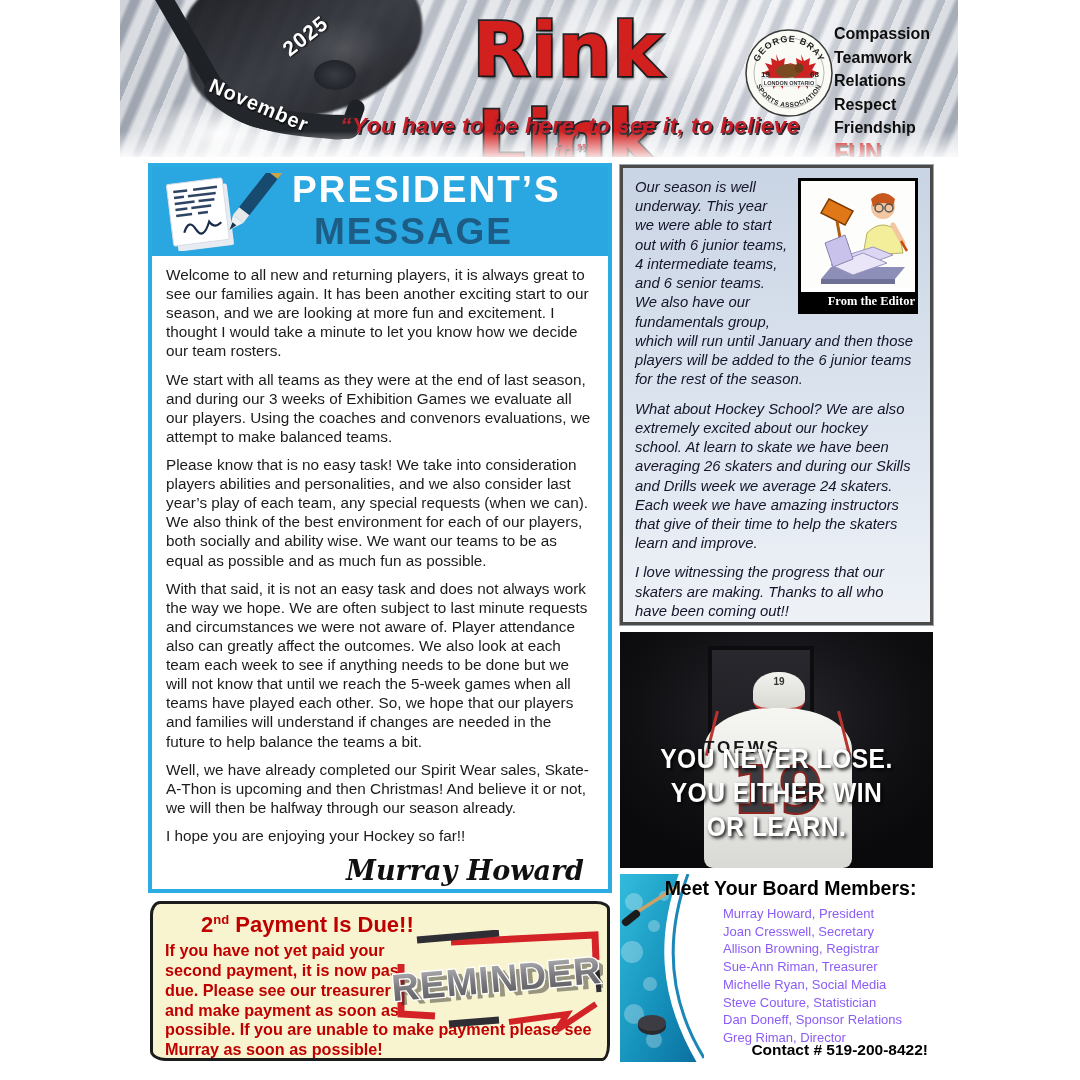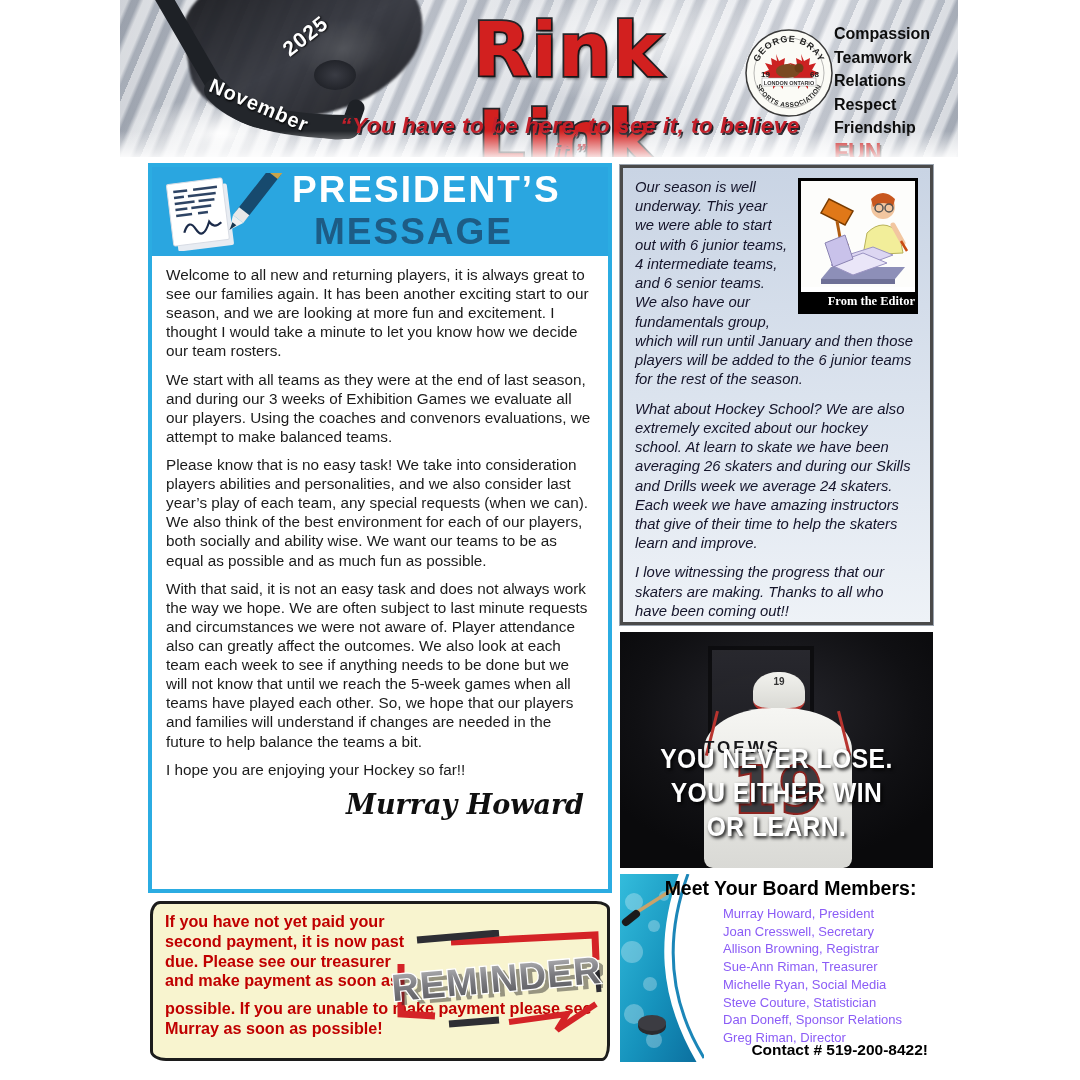--- a/index.html
+++ b/index.html
@@ -52,21 +52,21 @@
   .pm-signature { text-align:right; font-family:"DejaVu Serif", serif; font-style:italic; font-weight:bold;
     font-size:27px; color:#101010; margin:2px 10px 0 0; }
 
   
   .reminder-box { position:absolute; left:150px; top:901px; width:460px; height:160px;
     background:#f8f4cf; border:3px solid #1c1c1c; border-radius:10px 14px 8px 16px / 14px 8px 16px 10px;
     padding:8px 12px; color:#c00000; overflow:hidden; }
   .rem-title { font-size:22px; font-weight:bold; margin-left:36px; margin-bottom:3px; }
   .rem-title sup { font-size:13px; }
   .rem-body1 { width:242px; font-size:16.2px; font-weight:bold; line-height:1.22; }
-  .rem-body2 { width:100%; font-size:16.2px; font-weight:bold; line-height:1.22;margin-top:8px; }
+  .rem-body2 { width:100%; font-size:16.2px; font-weight:bold; line-height:1.22; }
   .rem-stamp { position:absolute; right:4px; top:26px; }
 
   
   .editor-box { position:absolute; left:620px; top:165px; width:313px; height:460px;
     border:3px solid #4a4a4a; outline:1px solid #9aa3ae;
     background:linear-gradient(180deg,#c9d4e4 0%, #dbe3ee 50%, #eef2f7 100%);
     padding:10px 12px 0 12px; font-style:italic; color:#14142a; font-size:14.8px; line-height:1.3; }
   .editor-box p { margin-bottom:10px; }
   .ed-figure { float:right; width:120px; margin:0 0 4px 8px; border:3px solid #000; background:#fff; }
   .ed-caption { background:#000; color:#fff; font-family:"Liberation Serif", serif; font-weight:bold;
@@ -195,26 +195,28 @@
       <div class="pm-titles">
         <div class="pm-title1">PRESIDENT’S</div>
         <div class="pm-title2">MESSAGE</div>
       </div>
     </div>
     <div class="pm-body">
       <p>Welcome to all new and returning players, it is always great to see our families again. It has been another exciting start to our season, and we are looking at more fun and excitement. I thought I would take a minute to let you know how we decide our team rosters.</p>
       <p>We start with all teams as they were at the end of last season, and during our 3 weeks of Exhibition Games we evaluate all our players. Using the coaches and convenors evaluations, we attempt to make balanced teams.</p>
       <p>Please know that is no easy task! We take into consideration players abilities and personalities, and we also consider last year’s play of each team, any special requests (when we can). We also think of the best environment for each of our players, both socially and ability wise. We want our teams to be as equal as possible and as much fun as possible.</p>
       <p>With that said, it is not an easy task and does not always work the way we hope. We are often subject to last minute requests and circumstances we were not aware of. Player attendance also can greatly affect the outcomes. We also look at each team each week to see if anything needs to be done but we will not know that until we reach the 5-week games when all teams have played each other. So, we hope that our players and families will understand if changes are needed in the future to help balance the teams a bit.</p>
+      <p>Well, we have already completed our Spirit Wear sales, Skate-A-Thon is upcoming and then Christmas! And believe it or not, we will then be halfway through our season already.</p>
       <p>I hope you are enjoying your Hockey so far!!</p>
       <div class="pm-signature">Murray Howard</div>
     </div>
   </section>
 
   <section class="reminder-box">
+    <div class="rem-title"><span>2</span><sup>nd</sup><span> Payment Is Due!!</span></div>
     <div class="rem-body1">If you have not yet paid your second payment, it is now past due. Please see our treasurer and make payment as soon as</div>
     <div class="rem-body2">possible. If you are unable to make payment please see Murray as soon as possible!</div>
     <svg class="rem-stamp" width="212" height="104" viewBox="0 0 212 104">
       <defs>
         <linearGradient id="stampGrad" x1="0" y1="0" x2="0" y2="1">
           <stop offset="0" stop-color="#bdbdc0"></stop>
             <stop offset=".5" stop-color="#7c7c81"></stop>
             <stop offset="1" stop-color="#55555a"></stop>
         </linearGradient>
       </defs>

